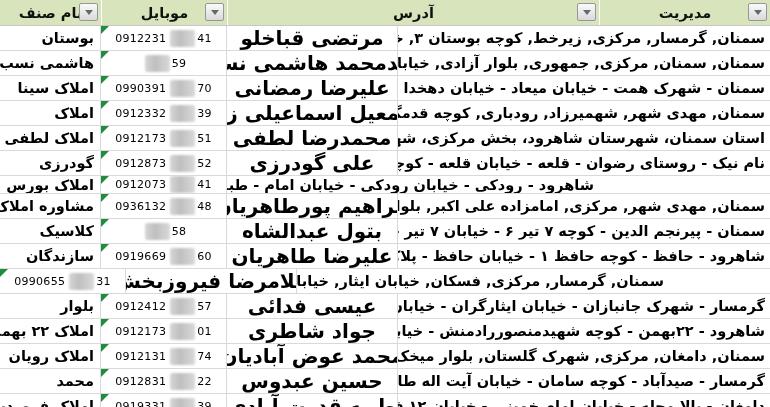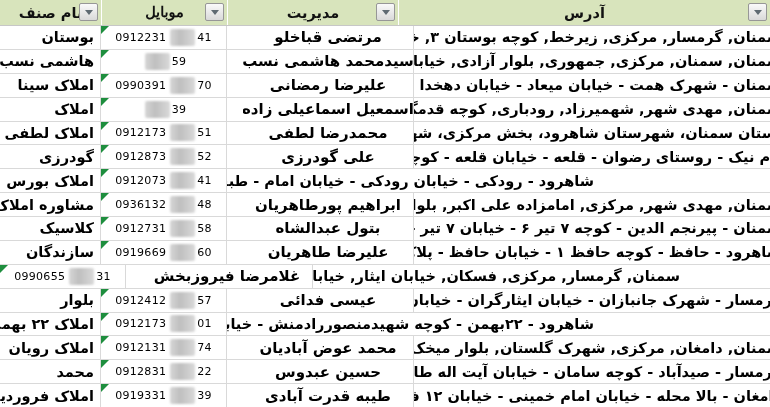--- a/index.html
+++ b/index.html
@@ -18,57 +18,57 @@
 
   
   .rows{flex:1;display:flex;flex-direction:column;}
   .row{flex:1;display:flex;border-bottom:1px solid #d9d9d9;box-sizing:border-box;background:#fff;}
   .row:last-child{border-bottom:none;}
   .cell{box-sizing:border-box;border-right:1px solid #d9d9d9;overflow:hidden;display:flex;align-items:center;color:#000;}
   .c-name{width:101px;min-width:101px;direction:rtl;justify-content:flex-start;padding:0 6px 0 2px;
           font-size:14.5px;font-weight:bold;white-space:nowrap;}
   .c-mobile{width:126px;min-width:126px;position:relative;direction:ltr;justify-content:center;
             font-size:11px;letter-spacing:.3px;white-space:nowrap;}
-  .c-manager{width:171px;min-width:171px;direction:rtl;justify-content:center;font-size:15px;font-weight:bold;white-space:nowrap;margin-left:16px;}
+  .c-manager{width:171px;min-width:171px;direction:rtl;justify-content:center;font-size:20px;font-weight:bold;white-space:nowrap;}
   .c-address{width:372px;min-width:372px;direction:rtl;justify-content:flex-start;padding-right:5px;border-right:none;
              font-size:14.5px;font-weight:bold;white-space:nowrap;}
   .err-tri{position:absolute;left:0;top:0;width:0;height:0;
            border-top:8px solid #1e8e3e;border-right:8px solid transparent;}
   .redact{display:inline-block;width:25px;height:17px;margin:0 2px 0 4px;border-radius:2px;
           background:linear-gradient(90deg,#d6d6d6,#bfbfbf 40%,#d9d9d9);filter:blur(1.3px);}
 </style>
 </head>
 <body>
 
 <div class="sheet">
   <div class="hrow">
     <div class="hcell" style="width:101px;">
       <span>نام صنف</span>
       <span class="dd">
           <i></i>
         </span>
     </div>
-    <div class="hcell" style="width:126px;font-family:Liberation Serif, serif;">
+    <div class="hcell" style="width:126px;">
       <span>موبایل</span>
+      <span class="dd">
+          <i></i>
+        </span>
+    </div>
+    <div class="hcell" style="width:372px;border-right:none;">
+      <span>آدرس</span>
       <span class="dd">
           <i></i>
         </span>
     </div>
     <div class="hcell" style="width:171px;">
       <span>مدیریت</span>
       <span class="dd">
           <i></i>
         </span>
     </div>
-    <div class="hcell" style="width:372px;border-right:none;">
-      <span>آدرس</span>
-      <span class="dd">
-          <i></i>
-        </span>
-    </div>
   </div>
   <div class="rows" id="rows">
   <div class="row">
     <div class="cell c-name">بوستان</div>
     <div class="cell c-mobile">
       <span class="err-tri"></span>
       <span class="p1">0912231</span>
       <span class="redact"></span>
       <span class="p2">41</span>
     </div>
@@ -96,20 +96,21 @@
       <span class="p2">70</span>
     </div>
     <div class="cell c-manager">علیرضا رمضانی</div>
     <div class="cell c-address">سمنان - شهرک همت - خیابان میعاد - خیابان دهخدا - طبقه</div>
   </div>
 
   <div class="row">
     <div class="cell c-name">املاک</div>
     <div class="cell c-mobile">
       <span class="err-tri"></span>
+      <span class="p1">0912332</span>
       <span class="redact"></span>
       <span class="p2">39</span>
     </div>
     <div class="cell c-manager">اسمعیل اسماعیلی زاده</div>
     <div class="cell c-address">سمنان, مهدی شهر, شهمیرزاد, رودباری, کوچه قدمگاه, خیابان</div>
   </div>
 
   <div class="row">
     <div class="cell c-name">املاک لطفی</div>
     <div class="cell c-mobile">
@@ -154,21 +155,20 @@
       <span class="p2">48</span>
     </div>
     <div class="cell c-manager">ابراهیم پورطاهریان</div>
     <div class="cell c-address">سمنان, مهدی شهر, مرکزی, امامزاده علی اکبر, بلوار انقلاب, می</div>
   </div>
 
   <div class="row">
     <div class="cell c-name">کلاسیک</div>
     <div class="cell c-mobile">
       <span class="err-tri"></span>
-      <span class="p1">0912731</span>
       <span class="redact"></span>
       <span class="p2">58</span>
     </div>
     <div class="cell c-manager">بتول عبدالشاه</div>
     <div class="cell c-address">سمنان - پیرنجم الدین - کوچه ۷ تیر ۶ - خیابان ۷ تیر - پلاک ۲</div>
   </div>
 
   <div class="row">
     <div class="cell c-name">سازندگان</div>
     <div class="cell c-mobile">
@@ -205,20 +205,21 @@
   </div>
 
   <div class="row">
     <div class="cell c-name">املاک ۲۲ بهمن</div>
     <div class="cell c-mobile">
       <span class="err-tri"></span>
       <span class="p1">0912173</span>
       <span class="redact"></span>
       <span class="p2">01</span>
     </div>
+    <div class="cell c-manager">جواد شاطری</div>
     <div class="cell c-address">شاهرود - ۲۲بهمن - کوچه شهیدمنصوررادمنش - خیابان ۲۲ ب</div>
   </div>
 
   <div class="row">
     <div class="cell c-name">املاک رویان</div>
     <div class="cell c-mobile">
       <span class="err-tri"></span>
       <span class="p1">0912131</span>
       <span class="redact"></span>
       <span class="p2">74</span>

